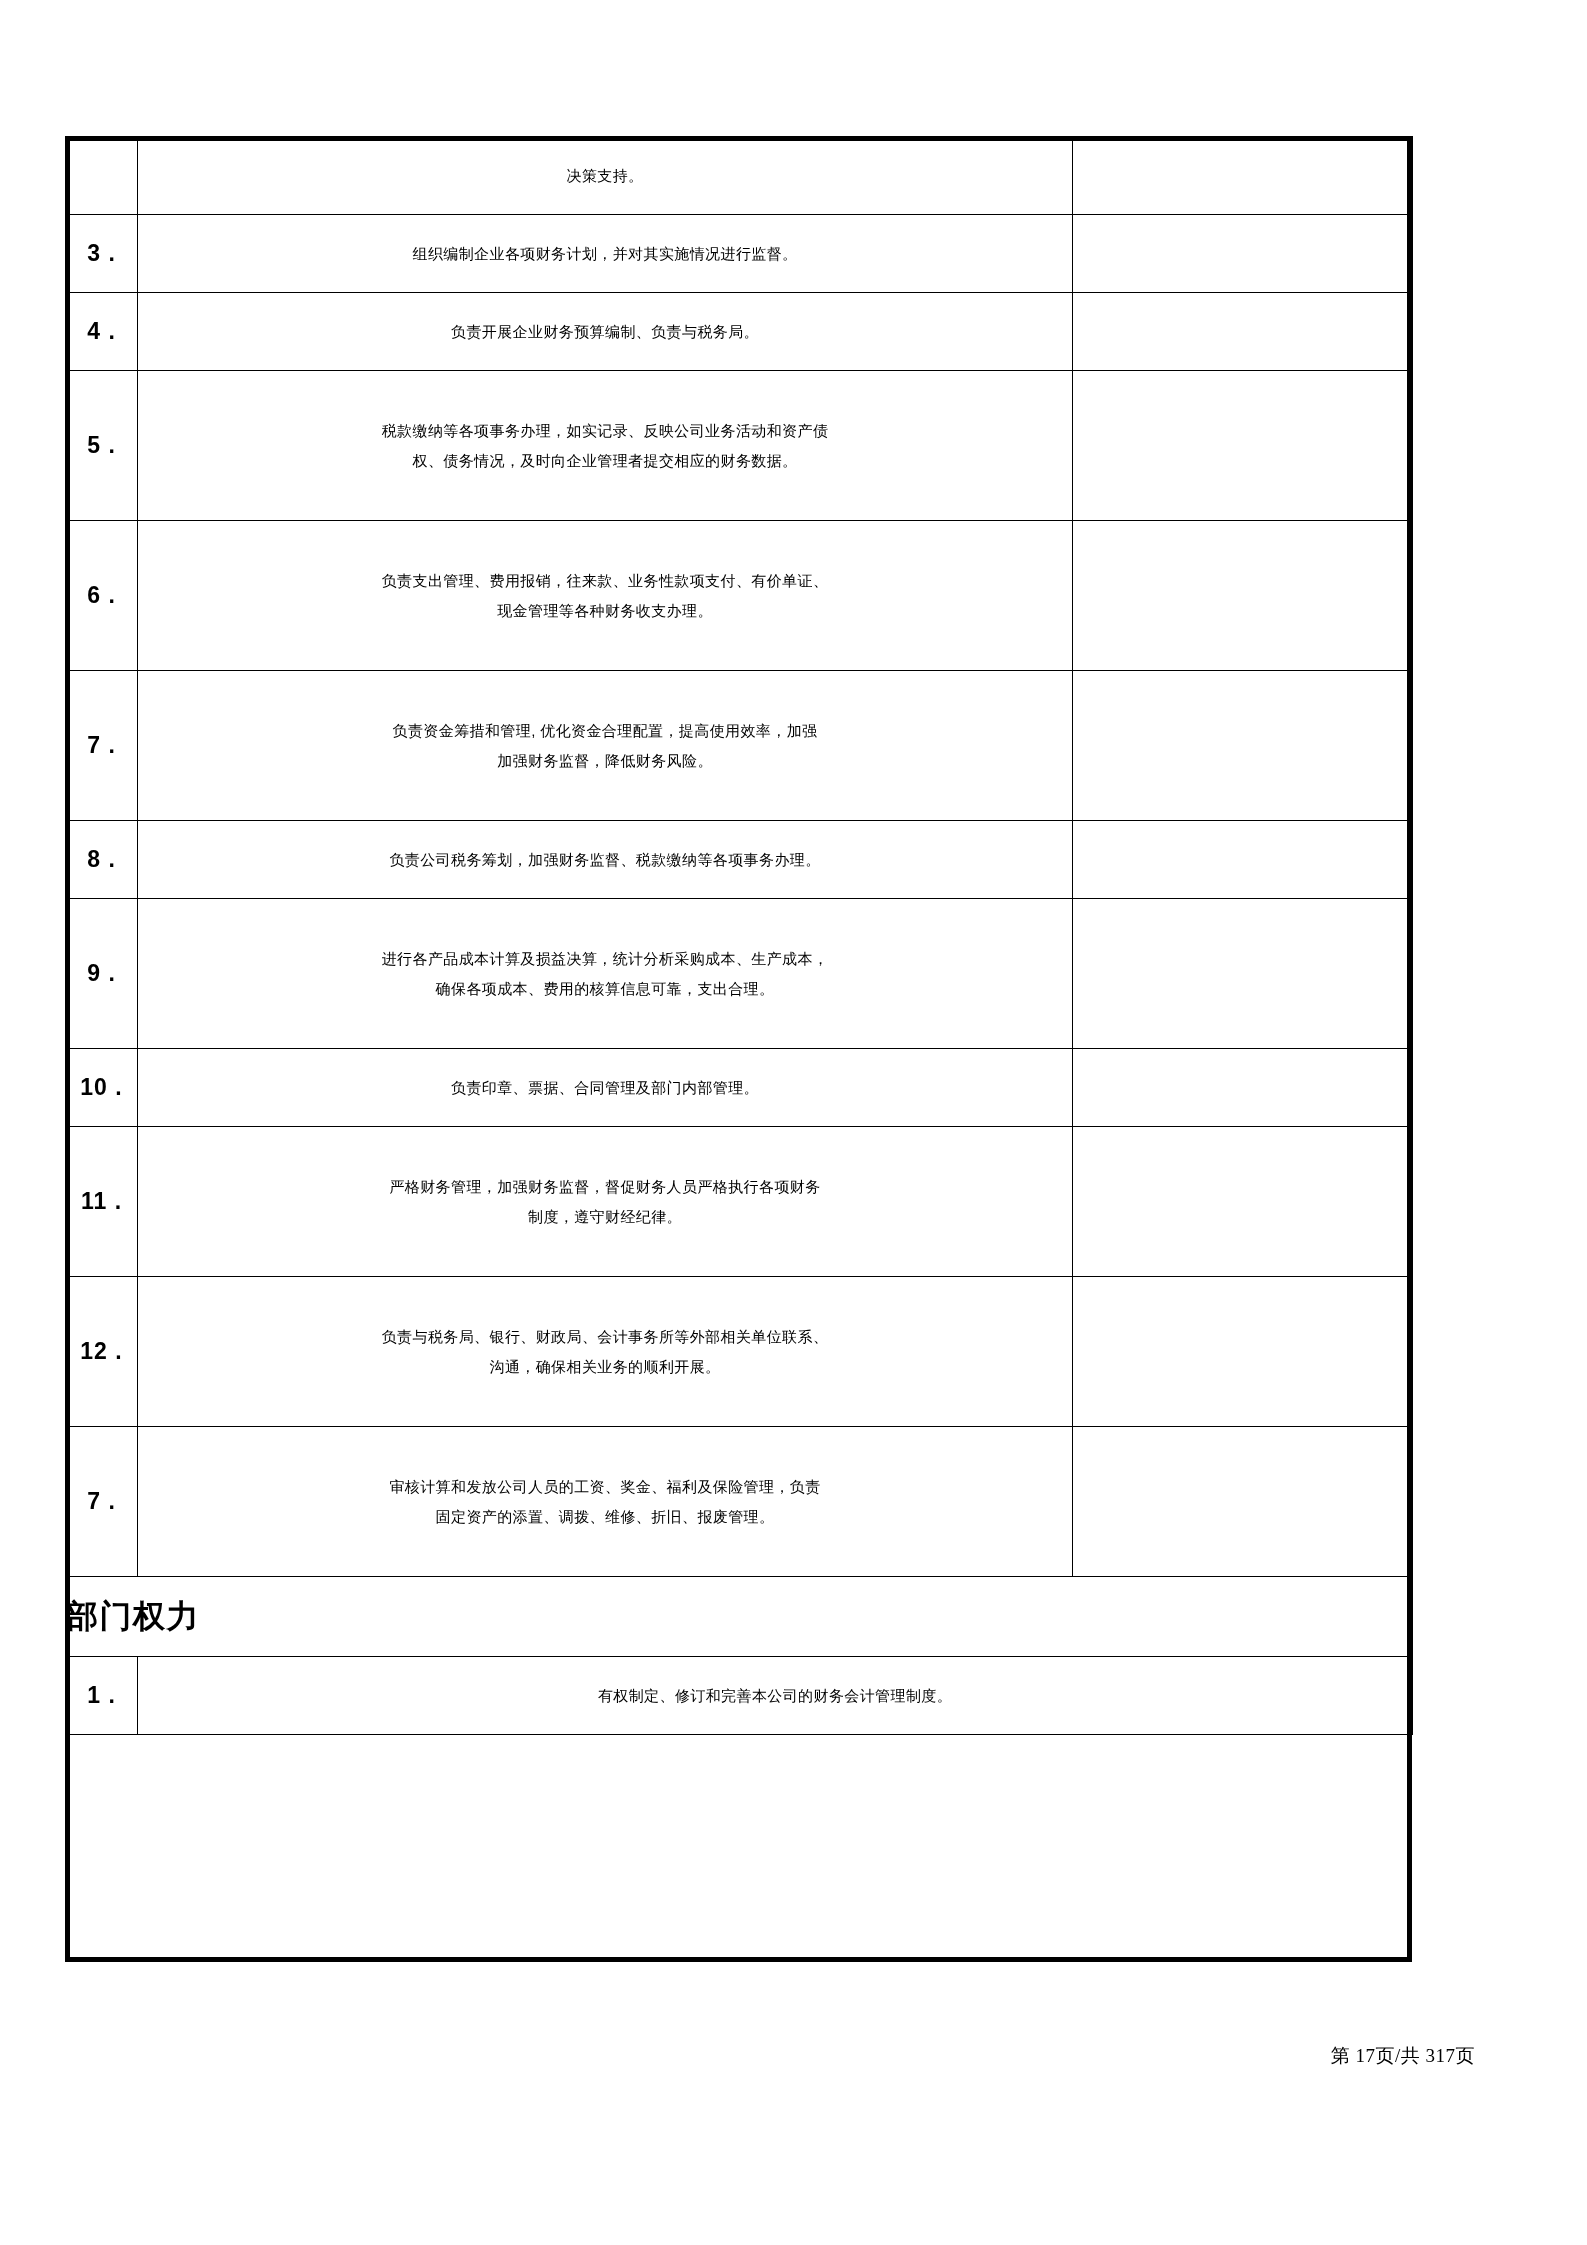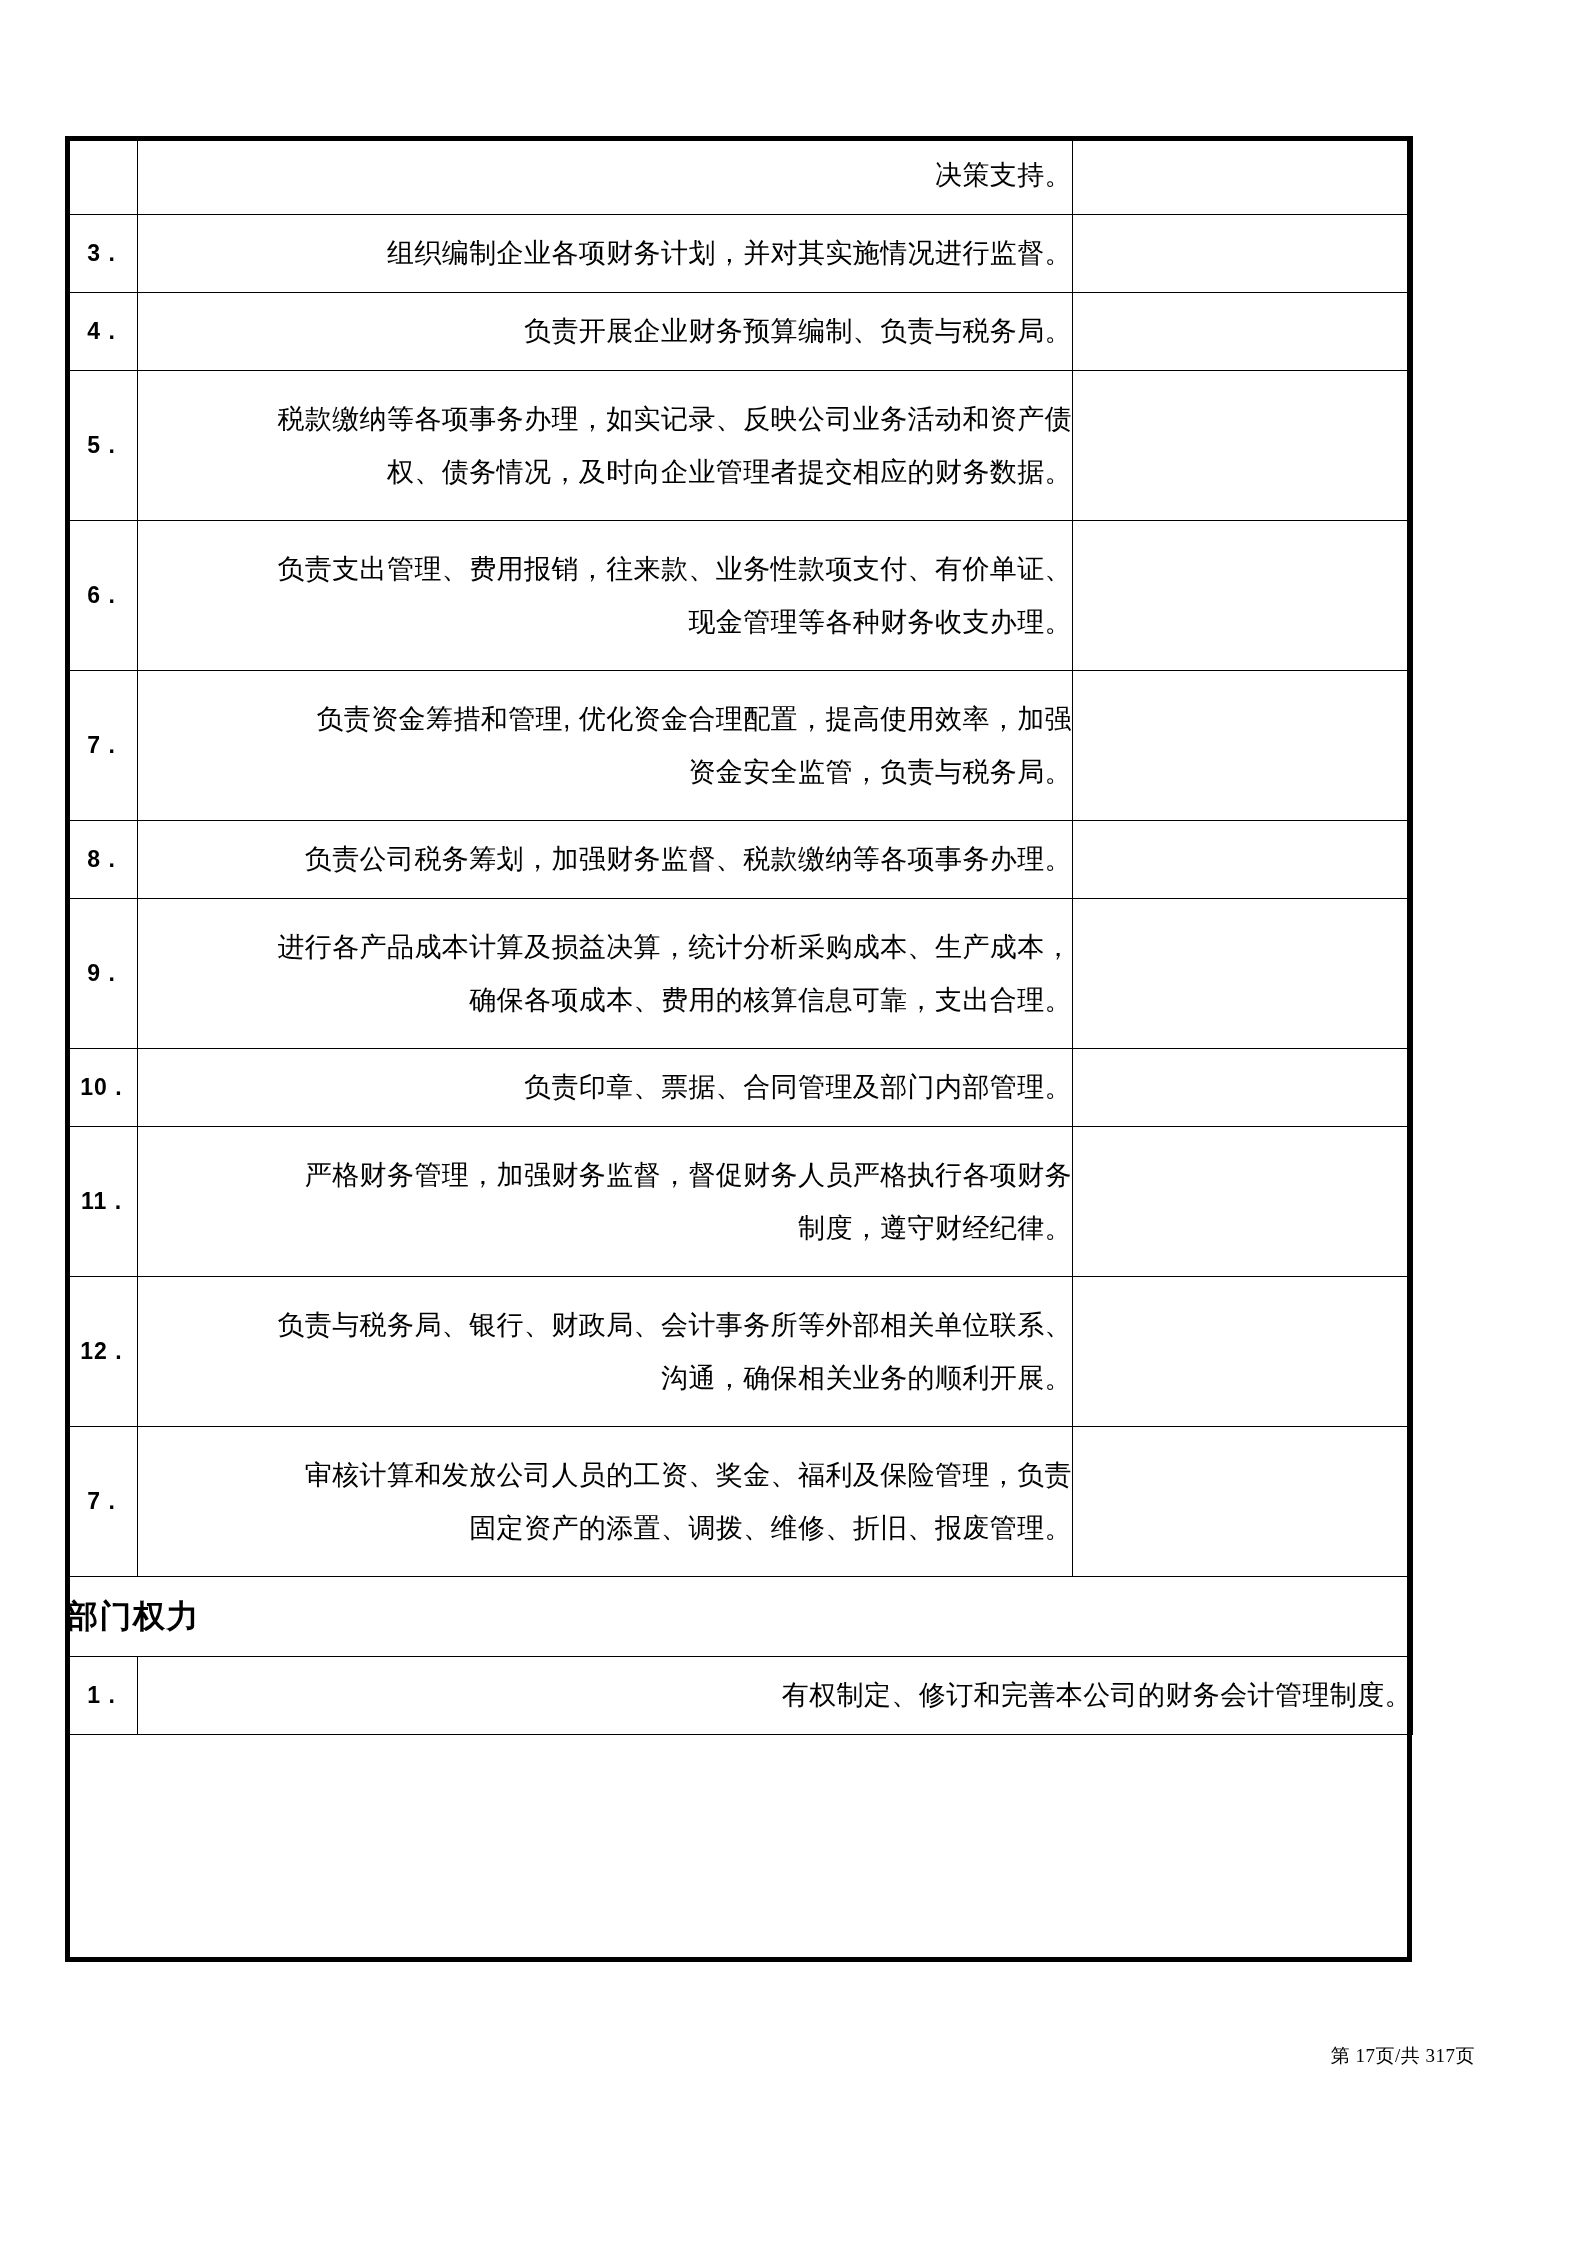--- a/index.html
+++ b/index.html
@@ -65,25 +65,25 @@
     font-weight: bold;
     font-size: 23px;
     letter-spacing: 1px;
     color: #000;
     padding: 0 2px;
     line-height: 1.2;
   }
 
   .txt-cell {
     padding: 10px 14px 10px 16px;
-    font-size: 27px;
+    font-size: 15px;
     line-height: 1.95;
     letter-spacing: 0.4px;
     color: #000;
-    text-align: right;
+    text-align: center;
     word-break: break-all;
   }
   .txt-cell p {
     margin: 0;
   }
 
   .blank-cell { background: #ffffff; }
 
   .section-cell {
     padding: 18px 0 18px 22px;
@@ -162,21 +162,21 @@
           <p>负责支出管理、费用报销，往来款、业务性款项支付、有价单证、</p>
           <p>现金管理等各种财务收支办理。</p>
         </td>
         <td class="blank-cell"></td>
       </tr>
 
       <tr class="r-two">
         <td class="num-cell">7 .</td>
         <td class="txt-cell">
           <p>负责资金筹措和管理, 优化资金合理配置，提高使用效率，加强</p>
-          <p>资金安全监管，负责与税务局。</p>
+          <p>加强财务监督，降低财务风险。</p>
         </td>
         <td class="blank-cell"></td>
       </tr>
 
       <tr class="r-one">
         <td class="num-cell">8 .</td>
         <td class="txt-cell">
           <p>负责公司税务筹划，加强财务监督、税款缴纳等各项事务办理。</p>
         </td>
         <td class="blank-cell"></td>

